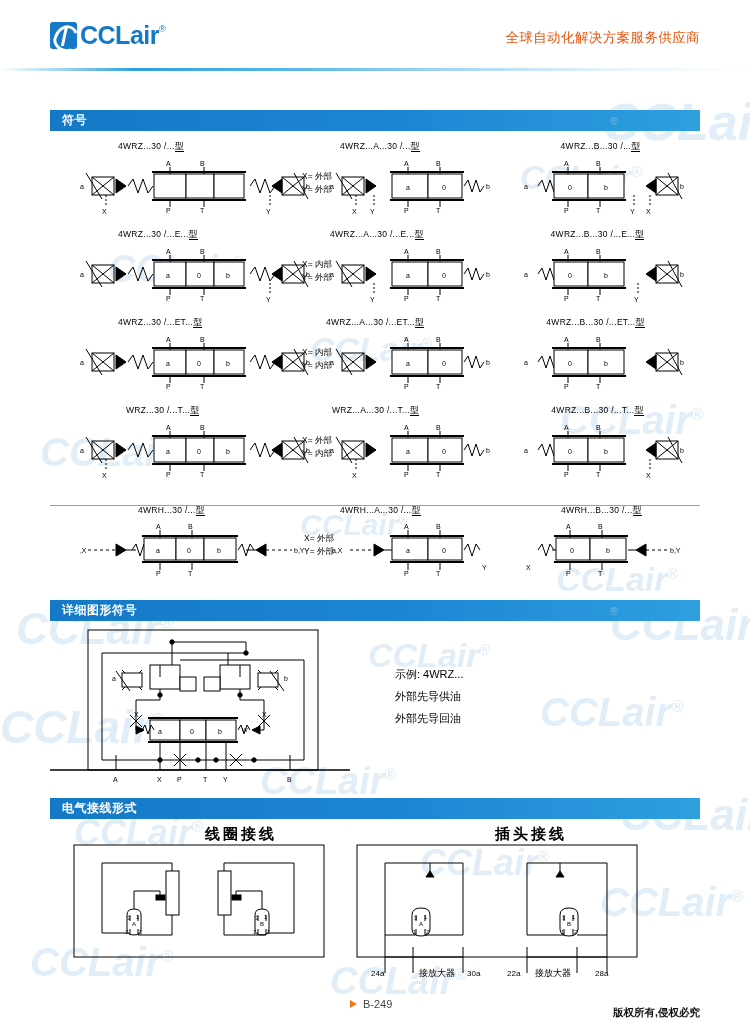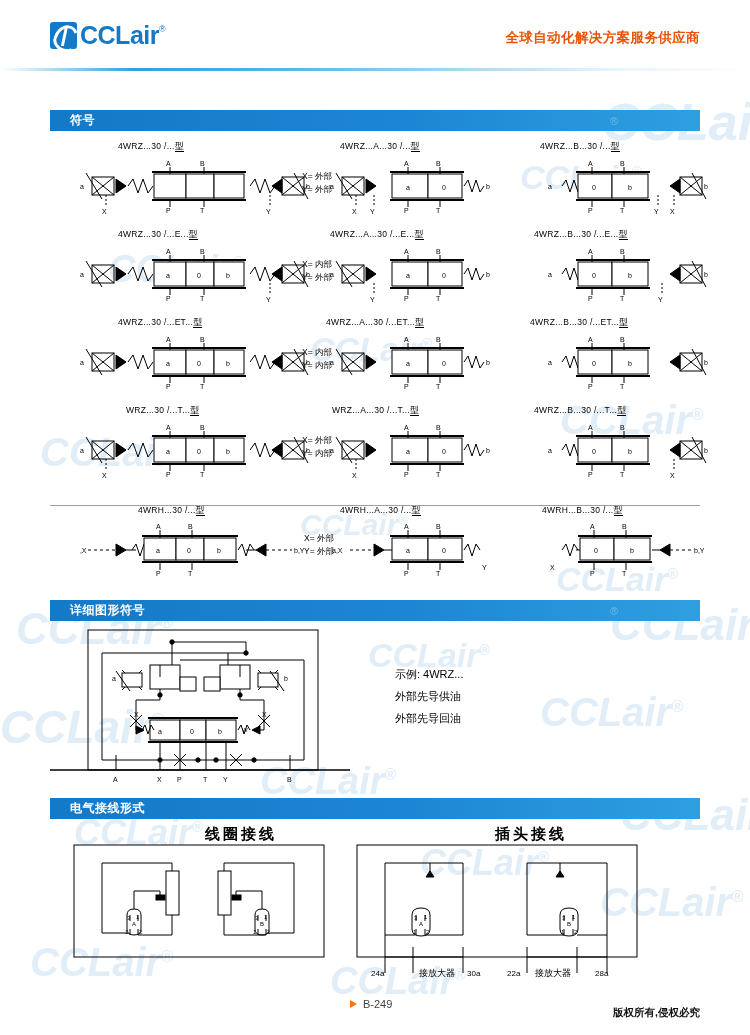--- a/index.html
+++ b/index.html
@@ -40,44 +40,44 @@
     border:3px solid #fff; border-right-color:transparent; transform:rotate(18deg);
   }
   .logo-mark::after{
     content:""; position:absolute; left:13px; top:4px; width:3px; height:20px;
     background:#fff; transform:skewX(-12deg);
   }
   .logo-text { font-size:25px; font-weight:bold; color:#1479c7; letter-spacing:-.5px; line-height:27px; }
   .logo-reg { font-size:9px; color:#1479c7; vertical-align:top; line-height:14px; }
   .slogan {
     position:absolute; right:50px; top:29px;
-    font-size:13.5px; font-weight:bold; color:#e8540c; letter-spacing:.4px;
+    font-size:13.5px; font-weight:normal; color:#e8540c; letter-spacing:.4px;
   }
   .header-rule {
     position:absolute; left:0; top:68px; width:750px; height:3px;
     background:linear-gradient(to right,#ffffff 0%,#2f9fe0 18%,#59b9ea 40%,#a9d9f2 62%,#e8f4fc 82%,#ffffff 100%);
   }
 
   
   .bar {
     position:absolute; height:21px; left:50px; width:650px;
     background:linear-gradient(to right,#1479c7 0%,#1d86d4 55%,#2f9fe0 100%);
     color:#fff; font-size:12px; font-weight:bold;
-    display:flex; align-items:center; padding-left:20px; letter-spacing:.5px;
+    display:flex; align-items:center; padding-left:12px; letter-spacing:.5px;
   }
   .bar .barreg { position:absolute; left:560px; color:#6fbbe8; font-size:11px; font-weight:normal; }
 
   
   .sym-area { position:absolute; left:50px; top:140px; width:700px; }
   .sym-row { position:relative; height:88px; }
   .sym-row.r5 { height:82px; }
   .sym-cell { position:absolute; top:0; }
   .sym-cell.c1 { left:30px; }
   .sym-cell.c2 { left:280px; }
-  .sym-cell.c3 { left:484px; }
+  .sym-cell.c3 { left:460px;text-align:center; }
   .sym-title { font-size:8.5px; font-family:"Liberation Sans",sans-serif; letter-spacing:.3px; white-space:nowrap; margin-left:38px; }
   .sym-title .cn { font-size:9px; border-bottom:1px solid #000; }
   .sym-wrap { position:relative; margin-top:6px; }
   .xy {
     position:absolute; font-size:8.5px; line-height:11px; white-space:nowrap;
   }
   .divider { position:absolute; left:50px; width:650px; height:1px; background:#9aa0a6; }
 
   
   .detail-area { position:absolute; left:50px; top:625px; width:700px; }

